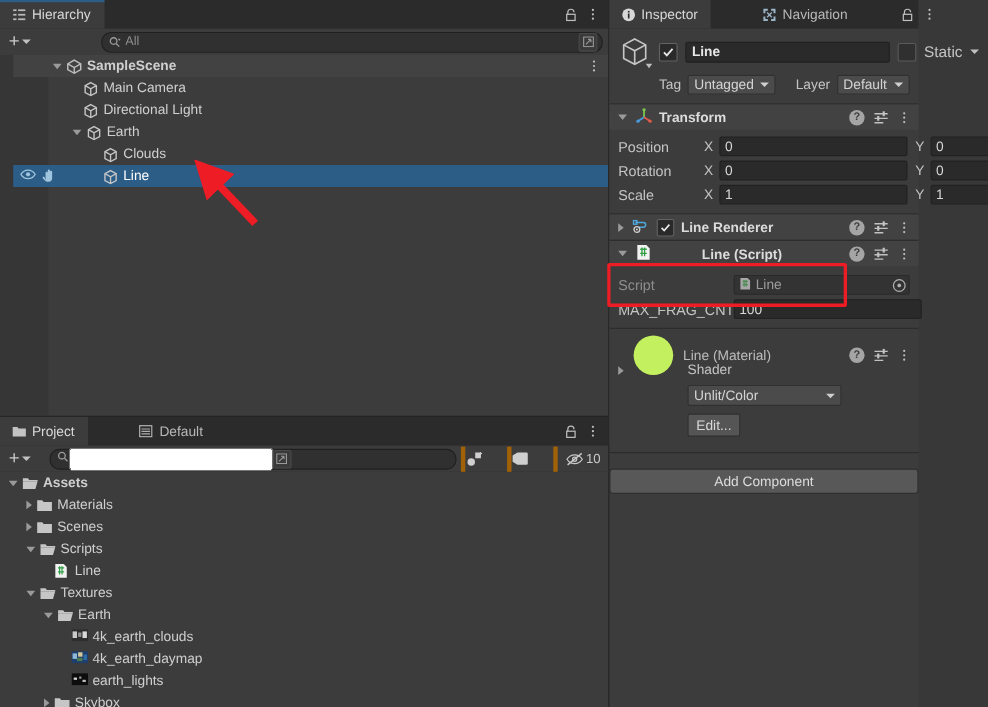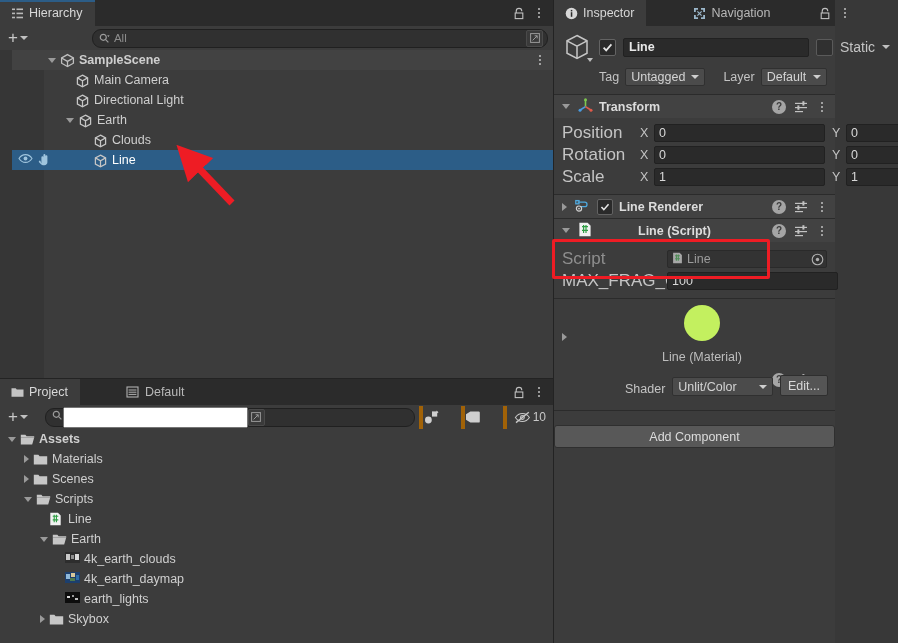--- a/index.html
+++ b/index.html
@@ -90,21 +90,21 @@
   .dropdown .arr{width:0;height:0;border-left:4px solid transparent;border-right:4px solid transparent;border-top:4px solid #cfcfcf;flex:0 0 auto;}
 
   .comp{border-top:1px solid #2b2b2b;background:#3c3c3c;}
   .comp-head{height:23px;display:flex;align-items:center;gap:6px;padding:0 7px 0 8px;background:#424242;}
   .comp-head .title{font-size:12.5px;font-weight:bold;color:#dcdcdc;}
   .comp-right{margin-left:auto;display:flex;align-items:center;gap:8px;}
   .help-ico{width:14px;height:14px;border-radius:50%;background:#a5a5a5;color:#3c3c3c;font-size:10px;font-weight:bold;display:flex;align-items:center;justify-content:center;line-height:1;}
   .pre-ico{width:14px;height:14px;}
   .comp-body{padding:4px 8px 6px 8px;}
   .frow{display:flex;align-items:center;height:22px;}
-  .frow .fname{width:78px;font-size:17px;color:#c4c4c4;flex:0 0 auto;}
+  .frow .fname{width:78px;font-size:13px;color:#c4c4c4;flex:0 0 auto;}
   .axes{flex:1;display:flex;align-items:center;gap:0;}
   .axis{display:flex;align-items:center;flex:1;gap:4px;}
   .axis .ax{width:10px;font-size:12.5px;color:#c4c4c4;text-align:left;flex:0 0 auto;}
   .numfield{
     flex:1;height:18px;background:#2a2a2a;border:1px solid #212121;border-radius:2px;
     color:#d8d8d8;font-size:12.5px;padding:0 4px;box-sizing:border-box;
     font-family:"Liberation Sans",sans-serif;outline:0;min-width:0;margin-right:7px;
   }
   .objfield{
     flex:1;height:18px;background:#333333;border:1px solid #2a2a2a;border-radius:2px;
@@ -112,24 +112,24 @@
   }
   .objfield .opick{margin-left:auto;width:13px;height:13px;flex:0 0 auto;}
   .wfield{
     flex:1;height:18px;background:#2a2a2a;border:1px solid #212121;border-radius:2px;
     color:#d8d8d8;font-size:12.5px;padding:0 4px;box-sizing:border-box;
     font-family:"Liberation Sans",sans-serif;outline:0;
   }
 
   .mat-block{border-top:1px solid #2b2b2b;background:#3c3c3c;padding:6px 7px 8px 8px;position:relative;}
   .mat-fold{position:absolute;left:8px;top:34px;width:0;height:0;border-top:4px solid transparent;border-bottom:4px solid transparent;border-left:5px solid #9a9a9a;}
-  .mat-top{display:flex;align-items:center;gap:9px;padding-left:14px;flex-direction:column;}
+  .mat-top{display:flex;align-items:center;gap:9px;padding-left:14px;}
   .matball{width:36px;height:36px;border-radius:50%;flex:0 0 auto;}
   .mat-title{font-size:12.5px;color:#bdbdbd;}
-  .mat-shader{display:flex;align-items:flex-end;gap:7px;margin-top:-12px;padding-left:63px;}
+  .mat-shader{display:flex;align-items:flex-start;gap:7px;margin-top:-12px;padding-left:63px;flex-direction:column;}
   .editbtn{height:19px;background:#555;border:1px solid #2f2f2f;border-radius:2px;color:#d8d8d8;font-size:12.5px;display:flex;align-items:center;padding:0 7px;}
 
   .addcomp-wrap{display:flex;justify-content:center;padding-top:14px;border-top:1px solid #2b2b2b;margin-top:6px;}
   .addcomp{
     width:282px;height:21px;background:#585858;border:1px solid #2f2f2f;border-radius:3px;
     display:flex;align-items:center;justify-content:center;color:#dcdcdc;font-size:12.5px;
   }
 
   
   .anno-rect{position:absolute;border:3px solid #ee1c24;border-radius:2px;pointer-events:none;}
@@ -408,20 +408,31 @@
           <div class="prow">
             <span style="width:40px;flex:0 0 auto"></span>
             <span class="fold-space"></span>
             <span class="sp4"></span>
             <span class="rowicon"><svg width="13" height="14" viewBox="0 0 14 15">
                 <path d="M1.4 0.8h8.2l3 3v10.4H1.4z" fill="#f2f2f2"></path>
                 <path d="M4 4.6h6M4 8.4h6M5.6 3v8M8 3v8" stroke="#2f9e44" stroke-width="1.2"></path>
               </svg></span>
             <span class="sp4"></span>
             <span class="label" style="">Line</span>
+          </div>
+          <div class="prow">
+            <span style="width:24px;flex:0 0 auto"></span>
+            <span class="foldout fold-open"></span>
+            <span class="sp4"></span>
+            <span class="rowicon"><svg width="15" height="15" viewBox="0 0 15 15">
+                <path d="M0.8 2.8h4.6l1.2 1.5h7.6v1.2H0.8z" fill="#c6c6c6"></path>
+                <path d="M0.8 5.6h13.4l-2 6.9H0.8z" fill="#c6c6c6"></path>
+              </svg></span>
+            <span class="sp4"></span>
+            <span class="label" style="">Textures</span>
           </div>
           <div class="prow">
             <span style="width:40px;flex:0 0 auto"></span>
             <span class="foldout fold-open"></span>
             <span class="sp4"></span>
             <span class="rowicon"><svg width="15" height="15" viewBox="0 0 15 15">
                 <path d="M0.8 2.8h4.6l1.2 1.5h7.6v1.2H0.8z" fill="#c6c6c6"></path>
                 <path d="M0.8 5.6h13.4l-2 6.9H0.8z" fill="#c6c6c6"></path>
               </svg></span>
             <span class="sp4"></span>

